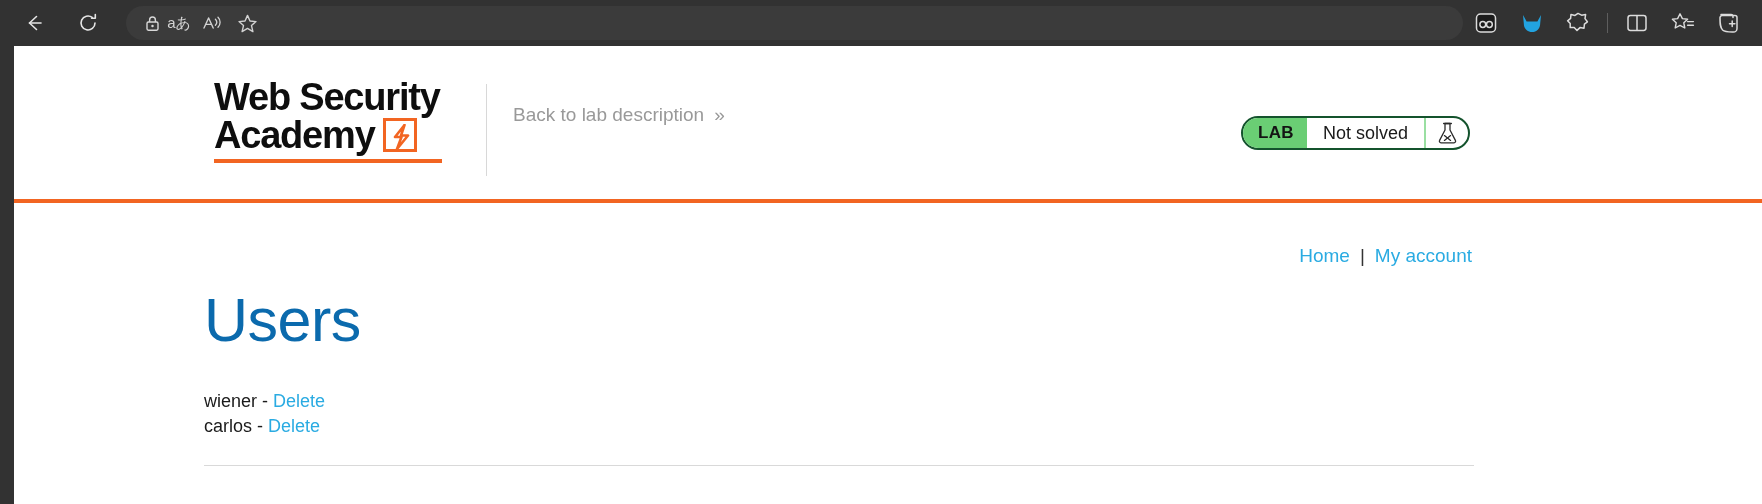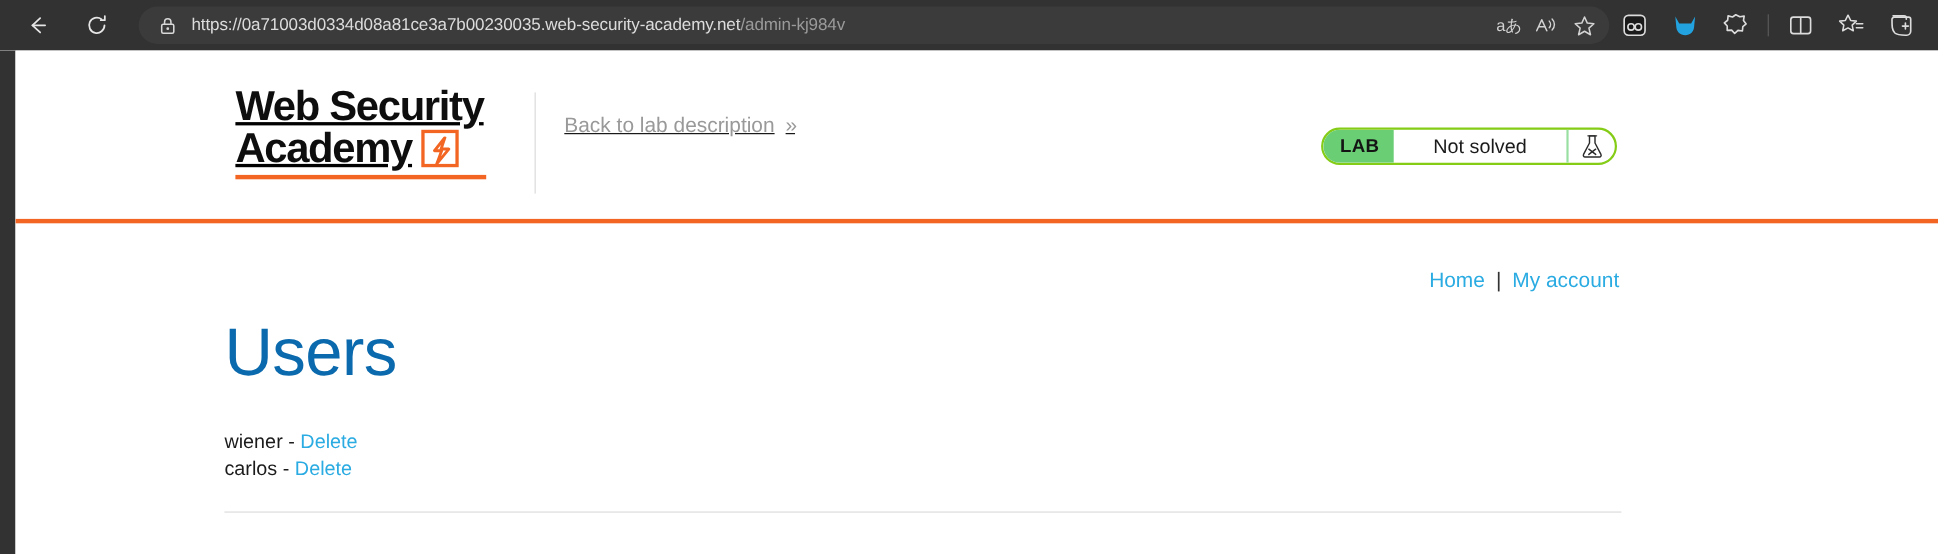--- a/index.html
+++ b/index.html
@@ -84,21 +84,20 @@
     width: 1762px; height: 458px;
     background: #ffffff;
     border-left: 14px solid #323232;
     overflow: hidden;
   }
   .page-inner {
     position: relative;
     width: 1748px;
     height: 458px;
     background: #fff;
-    text-decoration: underline;
   }
 
   
   .academy-header {
     display: flex;
     align-items: flex-start;
     padding: 18px 0 0 0;
     height: 172px;
     position: relative;
   }
@@ -165,24 +164,23 @@
 
   
   .lab-status {
     position: absolute;
     top: 70px;
     right: 292px;
     display: flex;
     align-items: stretch;
     height: 34px;
     border-radius: 17px;
-    border: 2px solid #84cc16;
+    border: 2px solid #14532d;
     background: #ffffff;
     overflow: hidden;
-    gap: 20px;
   }
   .lab-tag {
     background: #6ace74;
     color: #141414;
     font-weight: bold;
     font-size: 17px;
     letter-spacing: 0.3px;
     display: flex; align-items: center;
     padding: 0 13px 0 15px;
   }
@@ -276,21 +274,20 @@
   </div>
 
   <div class="address-bar">
     <span class="lock-icon">
       <svg width="15" height="17" viewBox="0 0 15 17">
         <rect x="2" y="7" width="11" height="8.2" rx="1.4" fill="none" stroke="#d8d8d8" stroke-width="1.4"></rect>
         <path d="M4.6 7 V4.9 a2.9 2.9 0 0 1 5.8 0 V7" fill="none" stroke="#d8d8d8" stroke-width="1.4"></path>
         <circle cx="7.5" cy="11.1" r="1.25" fill="#d8d8d8"></circle>
       </svg>
     </span>
-    <span class="url-text"><span>https://0a71003d0334d08a81ce3a7b00230035.web-security-academy.net</span><span class="url-path">/admin-kj984v</span></span>
     <span class="addr-actions">
       <span class="addr-icon">
         <span>aあ</span>
       </span>
       <span class="addr-icon">
         <svg width="22" height="18" viewBox="0 0 22 18">
           <path d="M2 14 L6.6 4 L11.2 14" fill="none" stroke="#d2d2d2" stroke-width="1.4" stroke-linecap="round" stroke-linejoin="round"></path>
           <path d="M4 10.4 H9.2" stroke="#d2d2d2" stroke-width="1.4" stroke-linecap="round"></path>
           <path d="M13.4 5.2 a4.4 4.4 0 0 1 0 6" fill="none" stroke="#d2d2d2" stroke-width="1.3" stroke-linecap="round"></path>
           <path d="M16 3.2 a7 7 0 0 1 0 10" fill="none" stroke="#d2d2d2" stroke-width="1.3" stroke-linecap="round"></path>

